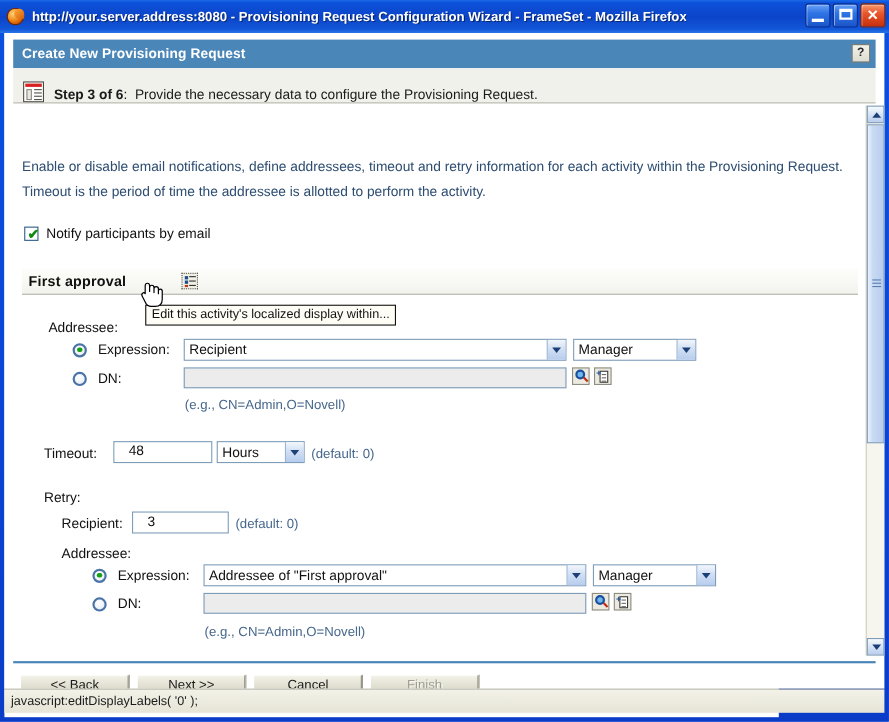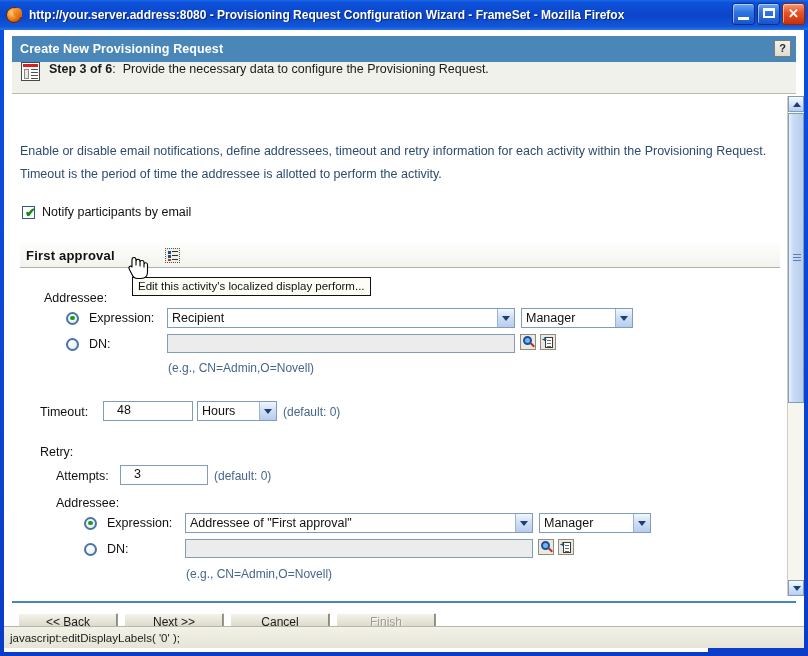--- a/index.html
+++ b/index.html
@@ -78,21 +78,21 @@
     position:absolute;right:5px;top:4px;width:17px;height:17px;
     background:linear-gradient(180deg,#f2f2ea 0%,#dedcd0 100%);
     border:1px solid #7d7c70;box-sizing:border-box;
     font-size:11px;font-weight:bold;color:#2a2a2a;text-align:center;line-height:15px;
   }
 
   
   .step-bar{
     position:absolute;left:8px;top:32px;width:784px;height:32px;
     background:#f1f1ec;border-bottom:1px solid #b9b9ae;
-    display:flex;align-items:flex-start;box-sizing:border-box;
+    display:flex;align-items:flex-end;box-sizing:border-box;
   }
   .step-icon{
     width:19px;height:19px;margin-left:9px;margin-right:9px;flex:0 0 auto;
     border:1px solid #4a4a44;background:#ffffff;box-sizing:border-box;position:relative;
   }
   .step-icon .redbar{position:absolute;left:1px;top:1px;right:1px;height:3px;background:#d72020;}
   .step-icon .pane{position:absolute;left:2px;top:6px;width:5px;height:10px;background:#e9e9e2;border:1px solid #8a8a80;box-sizing:border-box;}
   .step-icon .lines{position:absolute;left:9px;top:6px;width:7px;height:10px;}
   .step-icon .lines i{display:block;height:1px;background:#50504a;margin-bottom:2px;}
   .step-text{font-size:12.5px;color:#1a1a1a;}
@@ -309,21 +309,21 @@
       <div class="section">
         <div class="s-title">First approval</div>
         <div class="labels-icon">
           <div class="li-l"></div>
             <div class="li-l2"></div>
             <div class="li-l3"></div>
             <div class="li-r"></div>
         </div>
       </div>
 
-      <div class="tooltip">Edit this activity's localized display perform...</div>
+      <div class="tooltip">Edit this activity's localized display within...</div>
 
       <div class="cursor-hand">
         <svg width="22" height="26" viewBox="0 0 22 26">
           <path d="M5 12 L5 5 Q5 2.5 7 2.5 Q9 2.5 9 5 L9 10 L9 6.5 Q9 4.3 11 4.3 Q13 4.3 13 6.5 L13 11 L13 7.5 Q13 5.5 15 5.5 Q17 5.5 17 7.5 L17 12 L17 9.5 Q17 7.8 18.8 7.8 Q20.5 7.8 20.5 9.8 L20.5 17 Q20.5 23.5 14 23.5 L10.5 23.5 Q6.5 23.5 5 19.5 L2.2 14 Q1.3 12.2 3 11.3 Q4.4 10.7 5 12 Z" fill="#ffffff" stroke="#000000" stroke-width="1.1" stroke-linejoin="round"></path>
         </svg>
       </div>
 
       <div class="addressee-lbl" style="left:40px;top:261px;">Addressee:</div>
 
       <div style="position:absolute;left:62px;top:281px;display:flex;align-items:center;">
@@ -358,21 +358,21 @@
 
       <div class="lbl" style="position:absolute;left:36px;top:375px;">Timeout:</div>
       <div class="txtinput" style="position:absolute;left:99px;top:371px;width:90px;height:20px;"><span>48</span></div>
       <div class="combo" style="position:absolute;left:193px;top:371px;width:80px;height:20px;">
         <div class="ctext">Hours</div>
         <div class="carrow"></div>
       </div>
       <div class="hint" style="position:absolute;left:279px;top:375px;">(default: 0)</div>
 
       <div class="lbl" style="position:absolute;left:36px;top:415px;">Retry:</div>
-      <div class="lbl" style="position:absolute;left:52px;top:439px;">Attempts:</div>
+      <div class="lbl" style="position:absolute;left:52px;top:439px;">Recipient:</div>
       <div class="txtinput" style="position:absolute;left:116px;top:435px;width:88px;height:20px;"><span>3</span></div>
       <div class="hint" style="position:absolute;left:210px;top:439px;">(default: 0)</div>
 
       <div class="addressee-lbl" style="left:52px;top:466px;">Addressee:</div>
 
       <div style="position:absolute;left:80px;top:486px;display:flex;align-items:center;">
         <div class="radio on"></div>
         <div class="lbl" style="width:88px;margin-left:10px;">Expression:</div>
       </div>
       <div class="combo" style="position:absolute;left:181px;top:483px;width:348px;height:20px;">

